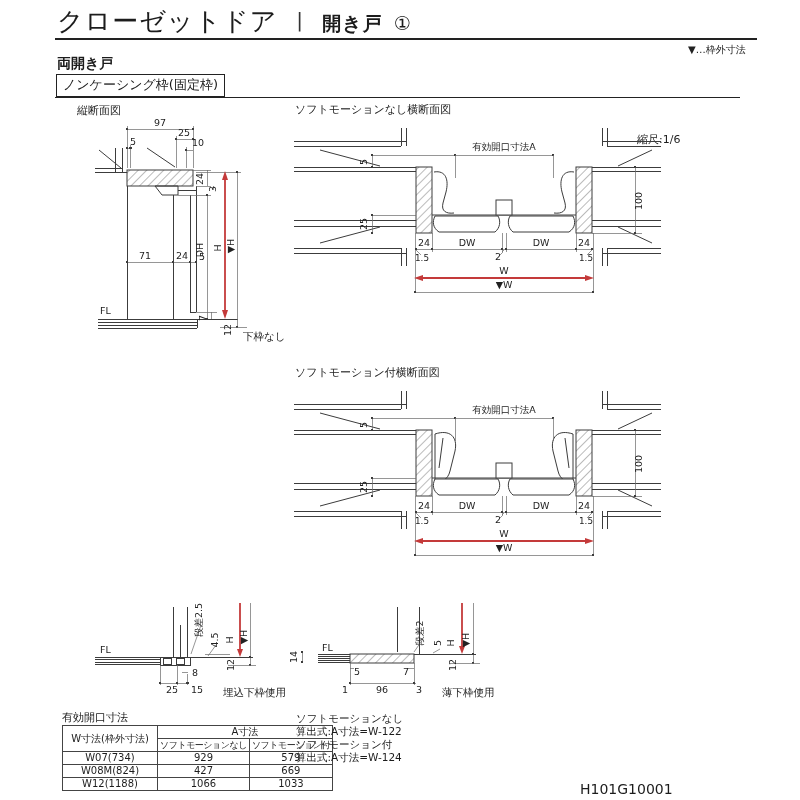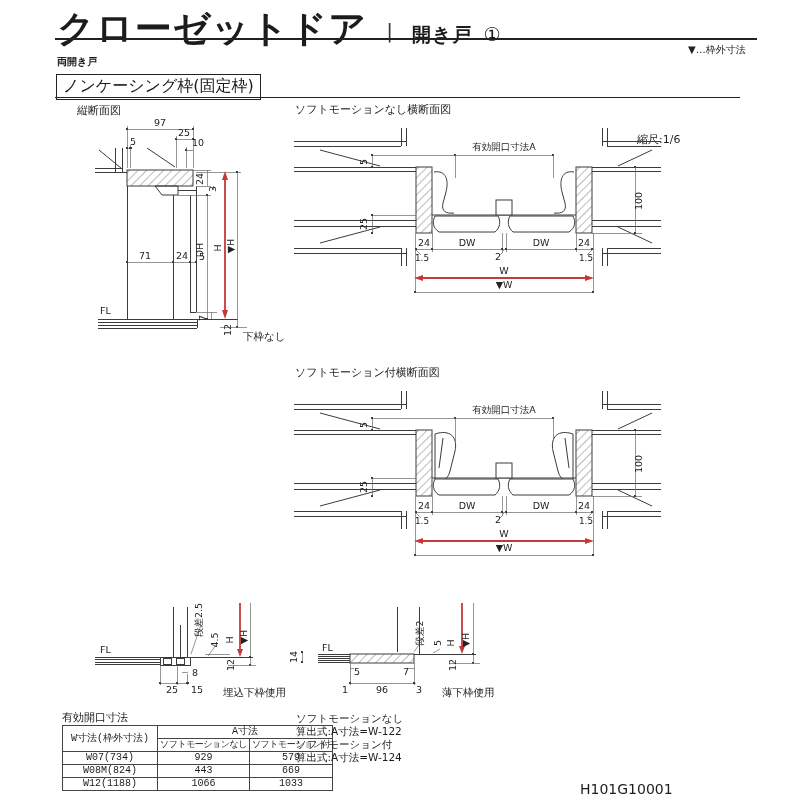--- a/index.html
+++ b/index.html
@@ -1,28 +1,28 @@
 <!DOCTYPE html>
 <html><head>
 <meta charset="utf-8">
 <style>
   html,body{margin:0;padding:0;}
   body{width:800px;height:800px;position:relative;background:#ffffff;
        font-family:"DejaVu Sans","Liberation Sans",sans-serif;color:#1c1c1c;}
   .abs{position:absolute;}
   
-  .title{font-size:37px;font-weight:bold;letter-spacing:1px;}
+  .title{font-size:26px;font-weight:normal;letter-spacing:1px;}
   .title-divider{font-size:20px;font-weight:normal;margin:0 14px;vertical-align:3px;color:#333;}
   .category{font-size:19px;font-weight:bold;letter-spacing:1px;}
   .circle-num{font-size:19px;font-weight:normal;margin-left:6px;}
   .rule{position:absolute;background:#222;height:2px;}
   .rule2{position:absolute;background:#222;height:1px;}
   .legend{font-size:10px;color:#222;}
-  .doortype{font-size:10px;font-weight:bold;}
-  .framebox{font-size:16px;border:1px solid #222;padding:1px 6px 2px 6px;display:inline-block;}
+  .doortype{font-size:14px;font-weight:bold;}
+  .framebox{font-size:13px;border:1px solid #222;padding:1px 6px 2px 6px;display:inline-block;}
   .scale{font-size:11px;margin-top:31px;}
   
   svg{position:absolute;overflow:visible;}
   svg text{fill:#222;font-family:"DejaVu Sans","Liberation Sans",sans-serif;}
   .lbl{font-size:11px;}
   .dim{font-size:9.5px;}
   .dims{font-size:8.8px;}
   .note{font-size:10.5px;}
   .ln{stroke:#3c3c3c;stroke-width:1;fill:none;}
   .lnt{stroke:#6a6a6a;stroke-width:0.7;fill:none;}
@@ -521,40 +521,40 @@
     <text x="166" y="70" text-anchor="middle" class="dim" transform="rotate(-90 166 70)">12</text>
     <text x="67" y="80" text-anchor="middle" class="dim">5</text>
     <text x="116" y="80" text-anchor="middle" class="dim">7</text>
     <text x="55" y="98" text-anchor="middle" class="dim">1</text>
     <text x="92" y="98" text-anchor="middle" class="dim">96</text>
     <text x="129" y="98" text-anchor="middle" class="dim">3</text>
     <text x="152" y="101" class="note">薄下枠使用</text>
   </g>
 </svg>
 
-<div class="abs" style="left:62px;top:710px;font-family:Liberation Mono, monospace;">
+<div class="abs" style="left:62px;top:710px;">
   <div class="tbl-title">有効開口寸法</div>
   <table class="spec">
     <tbody>
         <tr>
       <th rowspan="2" style="width:90px;">W寸法(枠外寸法)</th>
       <th colspan="2" style="width:144px;">A寸法</th>
     </tr>
     <tr>
       <th class="shdr" style="width:72px;">ソフトモーションなし</th>
       <th class="shdr" style="width:72px;">ソフトモーション付</th>
     </tr>
     <tr>
       <td>W07(734)</td>
       <td>929</td>
       <td>579</td>
     </tr>
     <tr>
       <td>W08M(824)</td>
-      <td>443</td>
+      <td>427</td>
       <td>669</td>
     </tr>
     <tr>
       <td>W12(1188)</td>
       <td>1066</td>
       <td>1033</td>
     </tr>
   </tbody>
     </table>
 </div>

